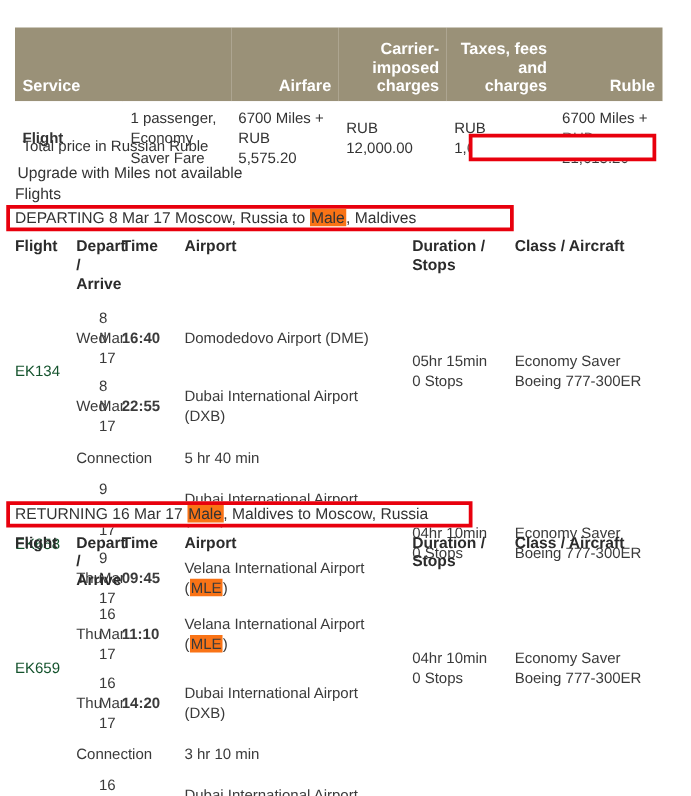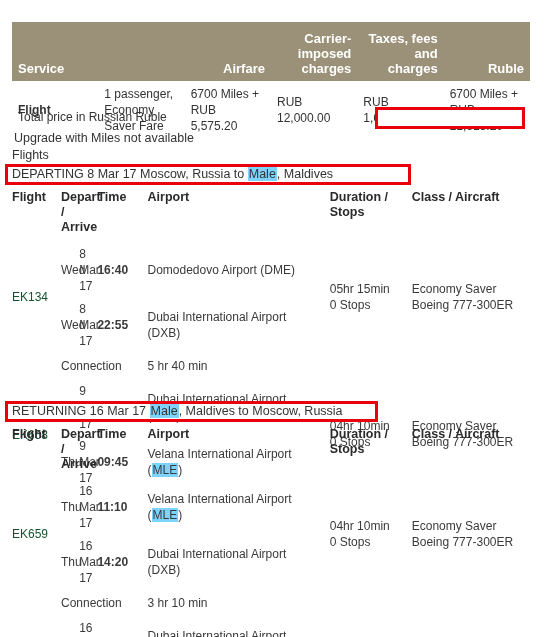--- a/index.html
+++ b/index.html
@@ -119,21 +119,21 @@
   .leg-banner.ret { left: 5px; top: 401px; width: 373px; }
   .leg-text {
     position: absolute;
     font-size: 12.5px;
     color: #333;
     white-space: nowrap;
   }
   .leg-text.dep { left: 12px; top: 167px; }
   .leg-text.ret { left: 12px; top: 404px; }
   .hl {
-    background: #7dd3fc;
+    background: #f97316;
     padding: 0 1px;
   }
 
   
   .flight-table {
     position: absolute;
     width: 541px;
     left: 12px;
     border-collapse: collapse;
     table-layout: fixed;

